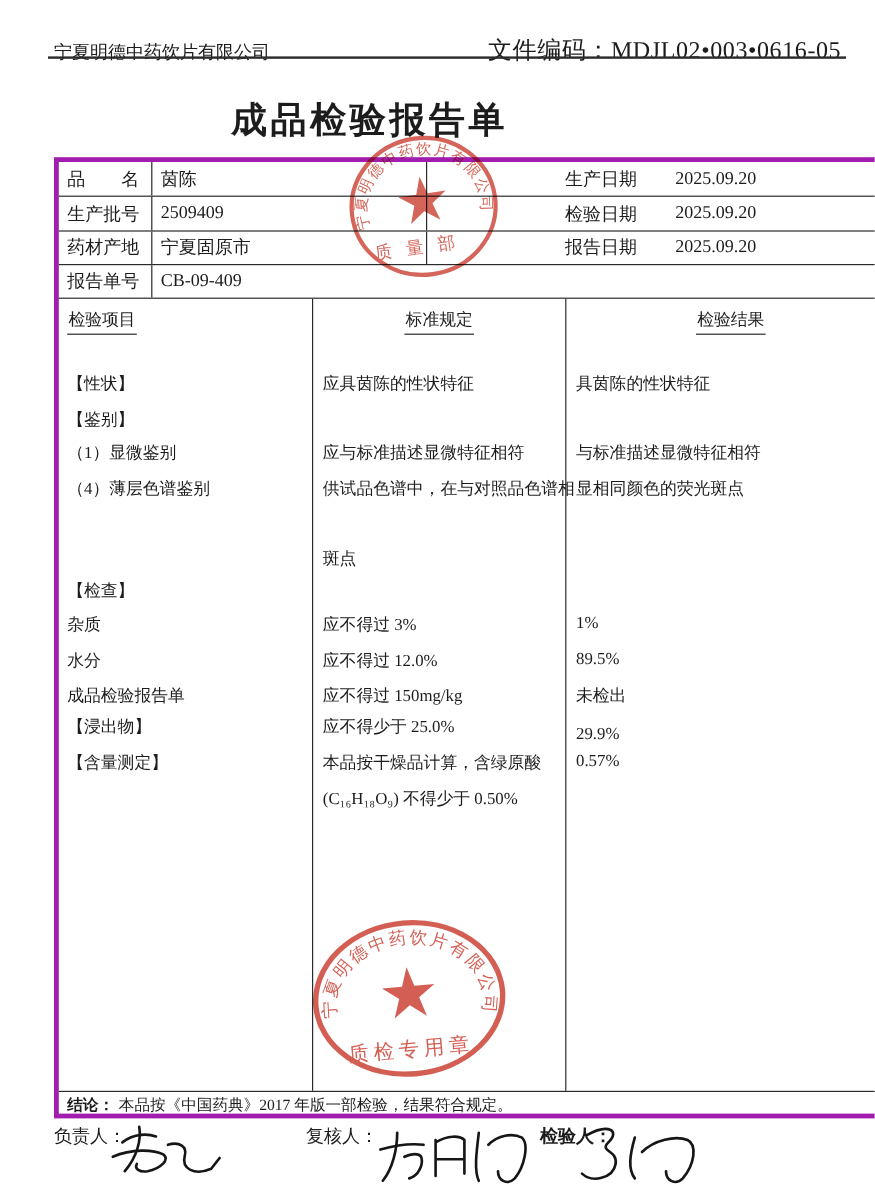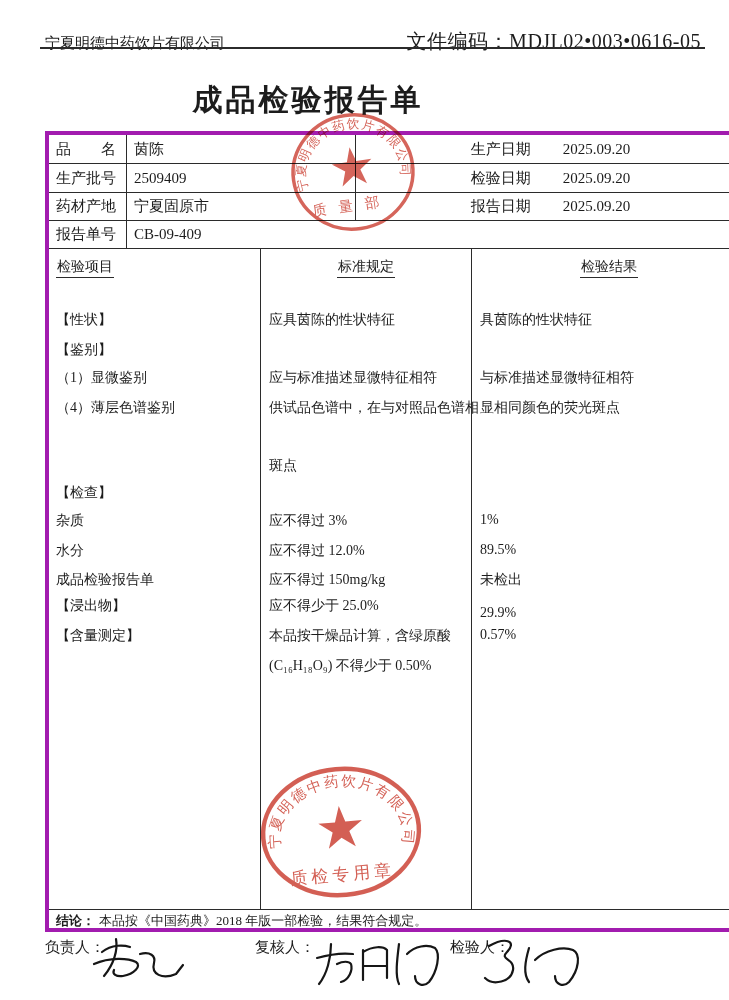--- a/index.html
+++ b/index.html
@@ -35,21 +35,21 @@
   .ln{position:absolute;left:0;width:100%;box-sizing:border-box;padding-left:8px;white-space:nowrap;}
   .col-a .ln{padding-left:7px;}
   
   .conclusion-row{box-sizing:border-box;border-top:1px solid #2b2b2b;height:23px;display:flex;align-items:center;padding-left:7px;font-size:13px;}
   .conclusion-row .clab{font-weight:bold;margin-right:4px;}
   
   .signature-row{position:absolute;left:45px;top:938px;width:660px;height:60px;font-size:15px;}
   .sig-label{position:absolute;top:0;}
   .sig-label.s1{left:0;}
   .sig-label.s2{left:210px;}
-  .sig-label.s3{left:405px;}
+  .sig-label.s3{left:405px;font-weight:bold;}
   .sig-svg{position:absolute;top:-8px;}
   .sig-svg.g1{left:35px;}
   .sig-svg.g2{left:262px;}
   .sig-svg.g3{left:430px;}
   .sig-svg path{fill:none;stroke:#161616;stroke-width:2.2;stroke-linecap:round;stroke-linejoin:round;}
   
   .stamp{position:absolute;mix-blend-mode:multiply;}
   .stamp-top{left:286px;top:108px;}
   .stamp-bottom{left:256px;top:763px;}
 </style>
@@ -138,21 +138,21 @@
         <div class="ln" style="top:263px">1%</div>
         <div class="ln" style="top:293px">89.5%</div>
         <div class="ln" style="top:322px">未检出</div>
         <div class="ln" style="top:356px">29.9%</div>
         <div class="ln" style="top:378px">0.57%</div>
       </div>
     </div>
 
     <div class="conclusion-row">
       <span class="clab">结论：</span>
-      <span>本品按《中国药典》2018 年版一部检验，结果符合规定。</span>
+      <span>本品按《中国药典》2017 年版一部检验，结果符合规定。</span>
     </div>
   </div>
 
   <div class="signature-row">
     <span class="sig-label s1">负责人：</span>
     <span class="sig-label s2">复核人：</span>
     <span class="sig-label s3">检验人：</span>
 
     <svg class="sig-svg g1" width="120" height="66" viewBox="0 0 120 66">
       <path d="M22,22 C32,14 44,15 50,17"></path>

